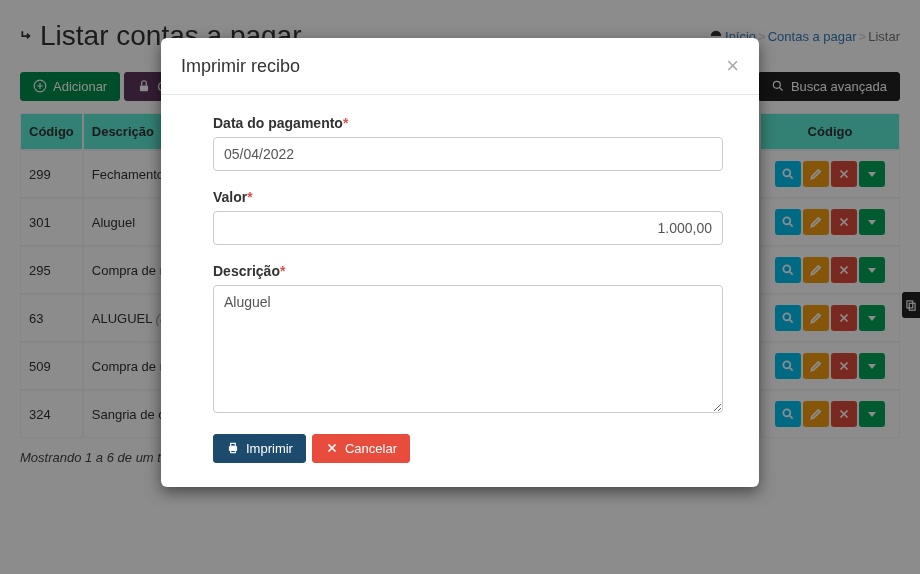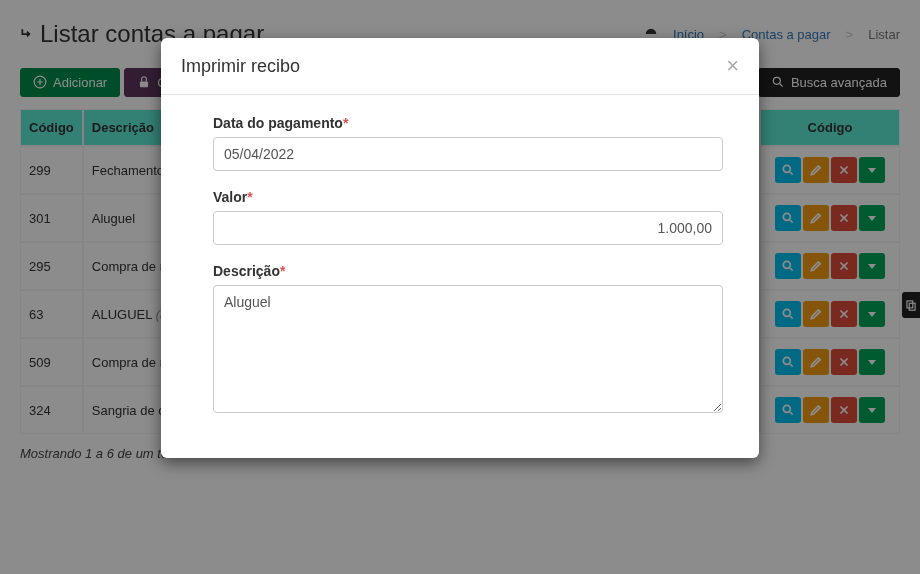--- a/index.html
+++ b/index.html
@@ -1,20 +1,20 @@
 <!DOCTYPE html>
 <html><head>
 <meta charset="utf-8">
 <style>
 *{box-sizing:border-box;margin:0;padding:0;font-family:"Helvetica Neue",Helvetica,Arial,sans-serif}
 body{background:#fff;color:#333;font-size:14px;width:920px;height:574px;overflow:hidden;position:relative}
 .page{padding:20px;position:relative}
 .page-header{display:flex;align-items:center;justify-content:space-between;margin-bottom:20px}
-.page-title{font-size:24px;font-weight:500;color:#333;display:flex;align-items:center;gap:6px}
-.breadcrumb{font-size:13px;color:#777;display:flex;align-items:center;gap:15px}
+.page-title{font-size:28px;font-weight:500;color:#333;display:flex;align-items:center;gap:6px}
+.breadcrumb{font-size:13px;color:#777;display:flex;align-items:center;gap:2px}
 .breadcrumb a{color:#337ab7;text-decoration:none}
 .breadcrumb .sep{color:#ccc}
 .toolbar{display:flex;gap:4px;margin-bottom:12px}
 .btn{display:inline-flex;gap:6px;padding:6px 12px;border-radius:3px;border:1px solid transparent;cursor:pointer;font-size:13px;color:#fff}
 .btn-green{background:#008d4c;border-color:#008d4c}
 .btn-purple{background:#5e355e;border-color:#5e355e}
 .btn-dark{background:#222;border-color:#222}
 .toolbar-spacer{flex:1}
 table.data{width:100%;border-collapse:separate;border-spacing:0}
 table.data th,table.data td{border:1px solid #f4f4f4;padding:10px 8px;text-align:left;vertical-align:middle;font-size:13px}
@@ -297,14 +297,30 @@
       <input class="form-control" type="text" value="05/04/2022" style="">
     </div>
     <div class="form-group">
       <label class="form-label"><span>Valor</span><span class="req">*</span></label>
       <input class="form-control text-right" type="text" value="1.000,00" style="">
     </div>
     <div class="form-group">
       <label class="form-label"><span>Descrição</span><span class="req">*</span></label>
       <textarea class="form-control" style="">Aluguel</textarea>
     </div>
+    <div class="modal-actions">
+      <button class="btn btn-primary">
+        <svg class="icon-svg" viewBox="0 0 24 24" fill="#fff">
+            <rect x="5" y="9" width="14" height="8"></rect>
+            <rect x="8" y="4" width="8" height="5" fill="none" stroke="#fff" stroke-width="2"></rect>
+            <rect x="8" y="15" width="8" height="5" fill="none" stroke="#fff" stroke-width="2"></rect>
+          </svg>
+        <span>Imprimir</span>
+      </button>
+      <button class="btn btn-danger">
+        <svg class="icon-svg" viewBox="0 0 24 24" fill="none" stroke="#fff" stroke-width="3">
+            <path d="M6 6l12 12M18 6L6 18"></path>
+          </svg>
+        <span>Cancelar</span>
+      </button>
+    </div>
   </div>
 </div>
 
 </body></html>

